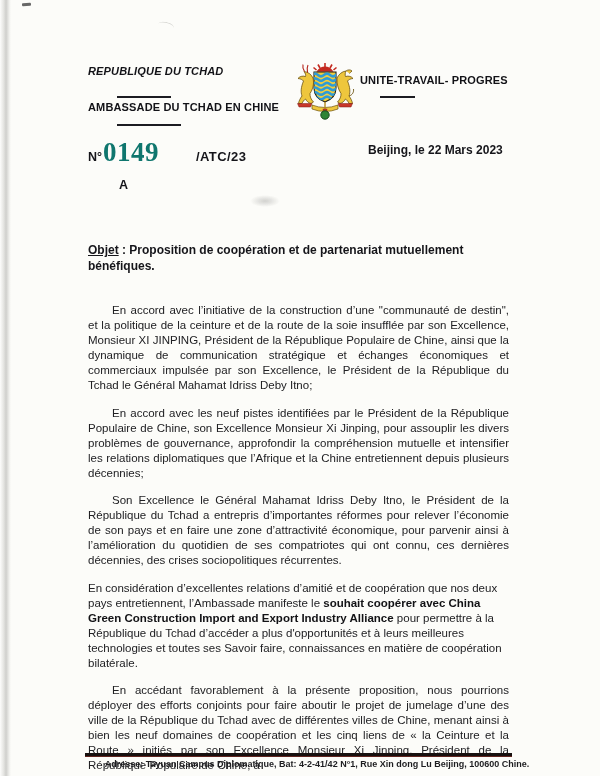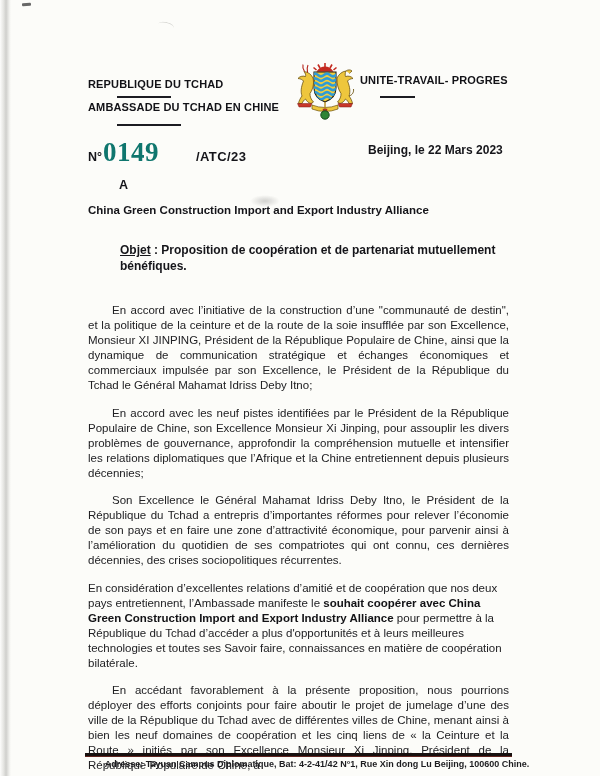--- a/index.html
+++ b/index.html
@@ -32,40 +32,40 @@
   
   .hdr{font-weight:700;font-size:11px;letter-spacing:.15px;color:#121217;white-space:nowrap;}
   .rule{background:#1c1c22;height:1.6px;}
   .ref{left:88px;top:137px;white-space:nowrap;display:flex;align-items:baseline;}
   .ref-prefix{font-weight:700;font-size:12.5px;color:#15151a;}
   .ref-digits{font-family:"Liberation Serif", serif;font-weight:700;font-size:27px;color:#0f766e;letter-spacing:.5px;padding:0 1px;}
   .ref-suffix{font-weight:700;font-size:13px;color:#15151a;letter-spacing:.4px;margin-left:36px;}
   .dateline{left:368px;top:143px;font-weight:700;font-size:12px;color:#15151a;white-space:nowrap;}
   .salut{left:119px;top:178px;font-weight:700;font-size:12.5px;color:#15151a;}
   .addr{left:88px;top:203px;font-weight:700;font-size:11.5px;line-height:14.5px;color:#15151a;width:430px;}
-  .subject{left:88px;top:242px;width:408px;font-weight:700;font-size:12px;line-height:16px;color:#15151a;margin-left:32px;}
+  .subject{left:88px;top:242px;width:408px;font-weight:700;font-size:12px;line-height:16px;color:#15151a;}
   .subject .u{text-decoration:underline;}
   
   .bodytext{left:88px;top:303px;width:421px;font-size:11.5px;line-height:15px;color:#212124;}
   .bodytext p{margin:0 0 12.5px 0;text-align:justify;text-indent:24px;}
   .bodytext p.noindent{text-indent:0;text-align:left;}
   .bodytext .b{font-weight:700;color:#121215;}
   
   .footer-rule{left:85px;top:753px;width:427px;height:3px;background:#17100f;border-bottom:1px solid #62241e;}
   .footer-addr{left:101px;top:759px;width:432px;text-align:center;font-weight:700;font-size:9px;color:#1d1d20;white-space:nowrap;}
 </style>
 </head>
 <body>
 
 <div class="abs edge-shade"></div>
 <div class="abs corner-mark"></div>
 <div class="abs squiggle"></div>
 <div class="abs smudge"></div>
 
-<div class="abs hdr" style="left:88px;top:78px;">REPUBLIQUE DU TCHAD</div>
+<div class="abs hdr" style="left:88px;top:65px;font-style:italic;">REPUBLIQUE DU TCHAD</div>
 <div class="abs rule" style="left:117px;top:96px;width:54px;"></div>
 <div class="abs hdr" style="left:88px;top:101px;">AMBASSADE DU TCHAD EN CHINE</div>
 <div class="abs rule" style="left:117px;top:124px;width:64px;"></div>
 
 <div class="abs" style="left:288px;top:61px;width:74px;height:60px;">
   <svg viewBox="0 0 74 60" width="74" height="60" xmlns="http://www.w3.org/2000/svg">
     <defs>
         <clipPath id="shieldClip">
           <path d="M26,11 H48 V27 Q48,37 37,41 Q26,37 26,27 Z"></path>
         </clipPath>
@@ -117,21 +117,20 @@
 
 <div class="abs ref">
   <span class="ref-prefix">N°</span>
   <span class="ref-digits">0149</span>
   <span class="ref-suffix">/ATC/23</span>
 </div>
 <div class="abs dateline">Beijing, le 22 Mars 2023</div>
 
 <div class="abs salut">A</div>
 <div class="abs addr">
-  <div>China Green Construction Import and Export Industry Alliance</div>
 </div>
 
 <div class="abs subject"><span class="u">Objet</span><span> : Proposition de coopération et de partenariat mutuellement bénéfiques.</span></div>
 
 <div class="abs bodytext">
   <p>En accord avec l’initiative de la construction d’une "communauté de destin", et la politique de la ceinture et de la route de la soie insufflée par son Excellence, Monsieur XI JINPING, Président de la République Populaire de Chine, ainsi que la dynamique de communication stratégique et échanges économiques et commerciaux impulsée par son Excellence, le Président de la République du Tchad le Général Mahamat Idriss Deby Itno;</p>
   <p>En accord avec les neuf pistes identifiées par le Président de la République Populaire de Chine, son Excellence Monsieur Xi Jinping, pour assouplir les divers problèmes de gouvernance, approfondir la compréhension mutuelle et intensifier les relations diplomatiques que l’Afrique et la Chine entretiennent depuis plusieurs décennies;</p>
   <p>Son Excellence le Général Mahamat Idriss Deby Itno, le Président de la République du Tchad a entrepris d’importantes réformes pour relever l’économie de son pays et en faire une zone d’attractivité économique, pour parvenir ainsi à l’amélioration du quotidien de ses compatriotes qui ont connu, ces dernières décennies, des crises sociopolitiques récurrentes.</p>
   <p class="noindent"><span>En considération d’excellentes relations d’amitié et de coopération que nos deux pays entretiennent, l’Ambassade manifeste le </span><span class="b">souhait coopérer avec  China Green Construction Import and Export Industry Alliance</span><span> pour permettre à la République du Tchad d’accéder a plus d'opportunités et à leurs meilleures technologies et toutes ses Savoir faire, connaissances en matière de coopération bilatérale.</span></p>
   <p>En accédant favorablement à la présente proposition, nous pourrions déployer des efforts conjoints pour faire aboutir le projet de jumelage d’une des ville de la République du Tchad avec de différentes villes de Chine, menant ainsi à bien les neuf domaines de coopération et les cinq liens de « la Ceinture et la Route » initiés par son Excellence Monsieur Xi Jinping, Président de la République Populaire de Chine, à</p>

